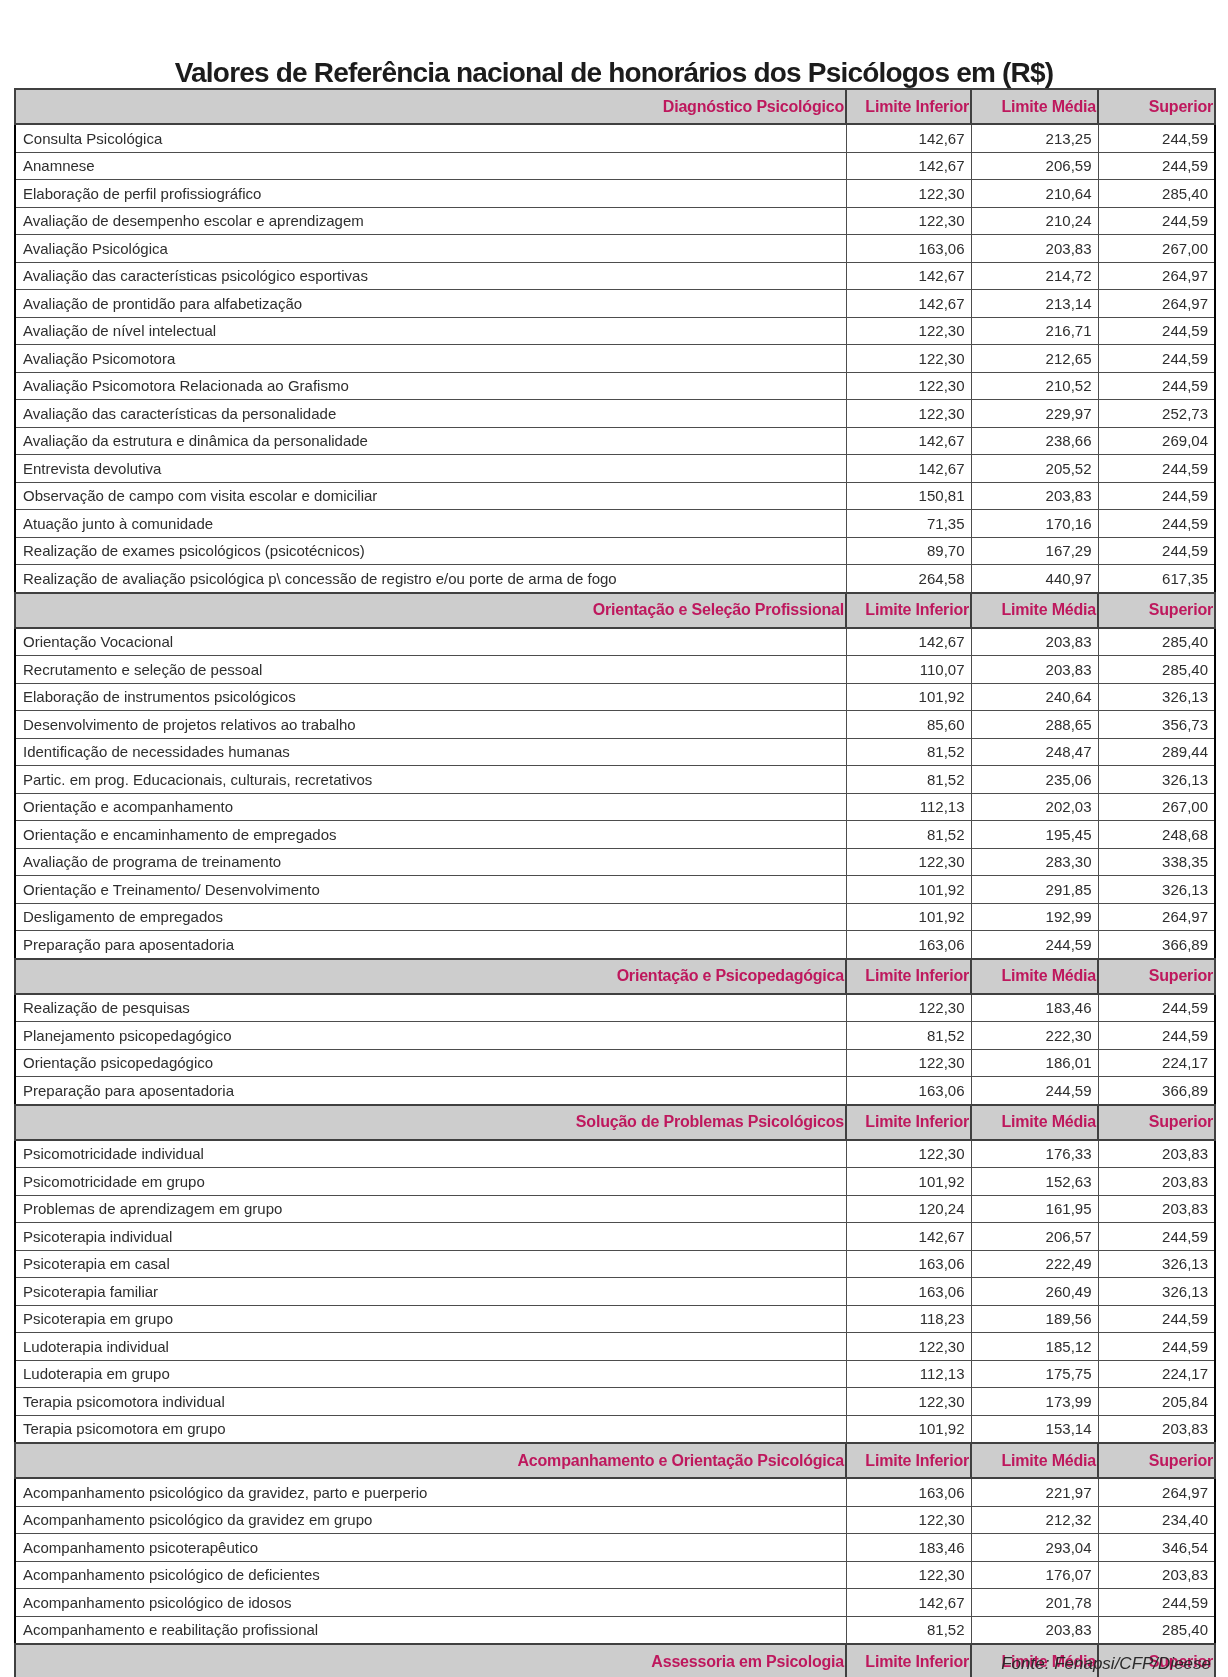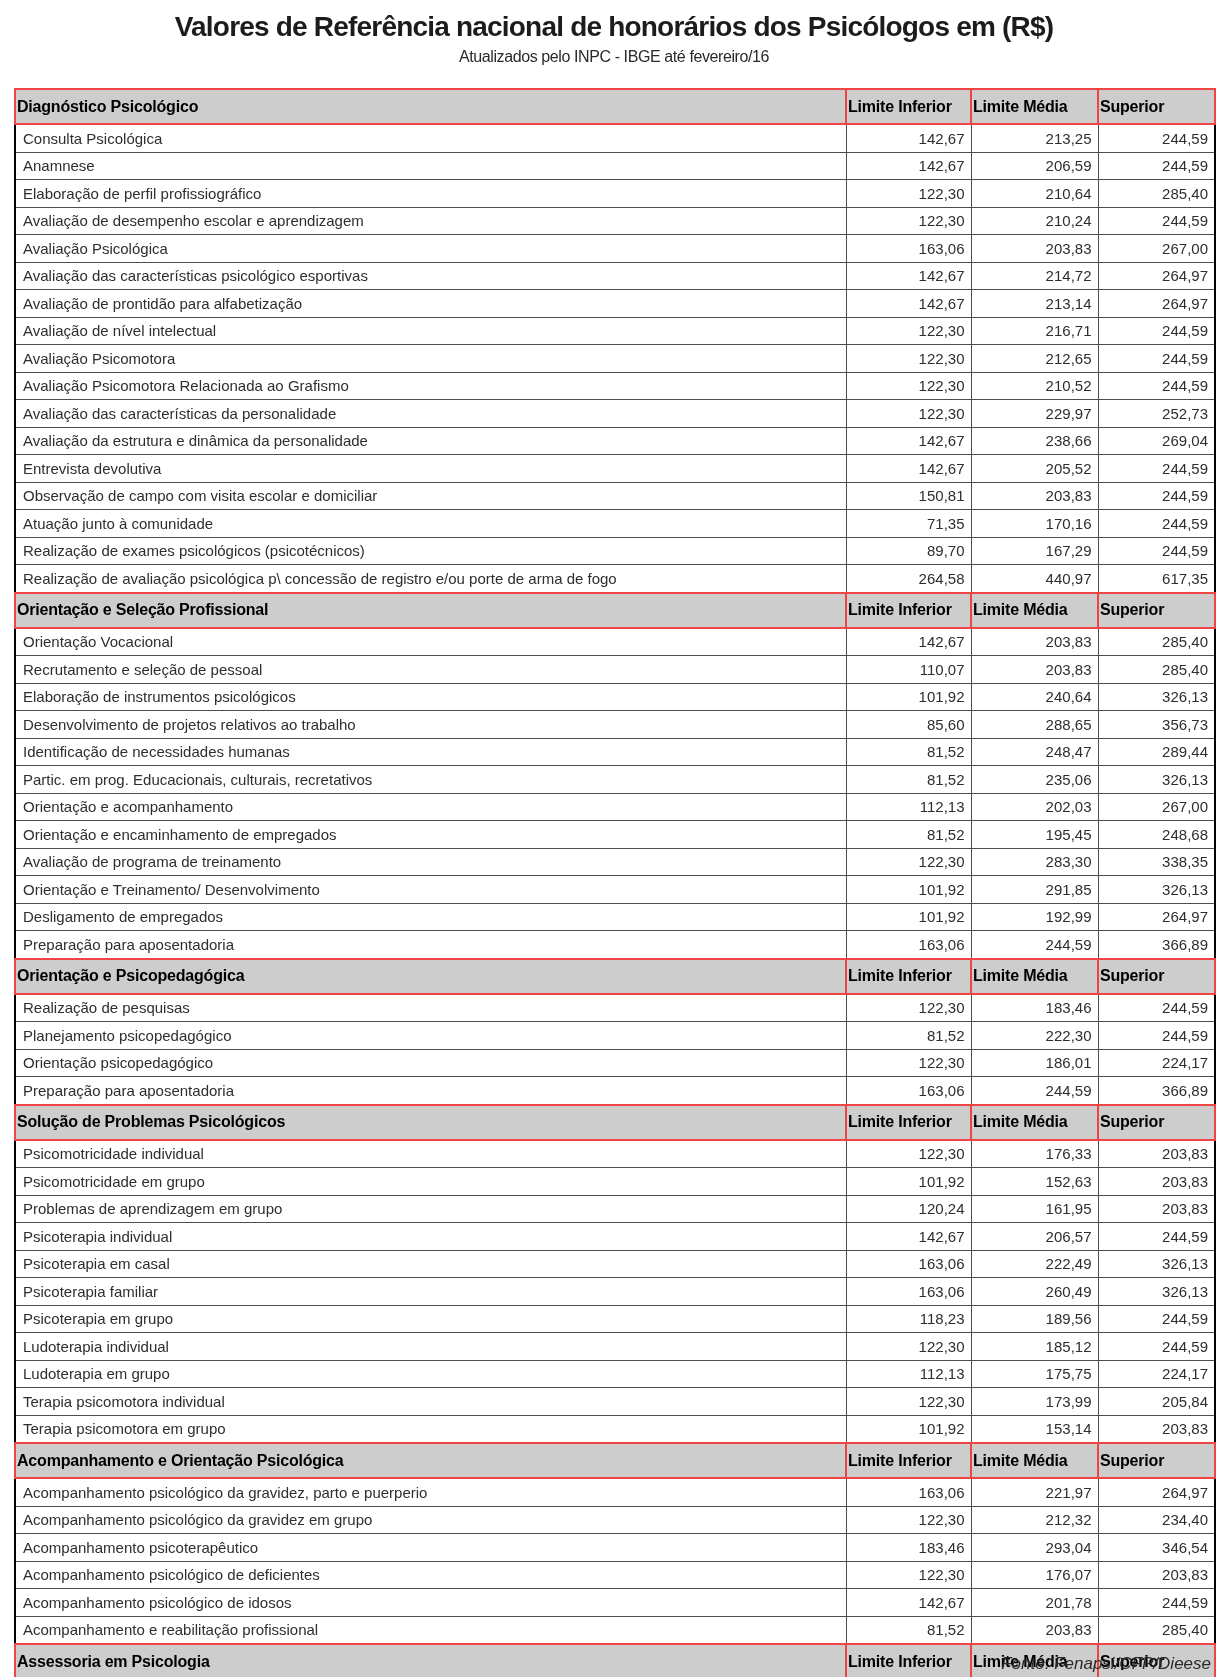--- a/index.html
+++ b/index.html
@@ -11,20 +11,21 @@
   .page {
     position: relative;
     width: 1228px;
     height: 1677px;
     background: #ffffff;
     overflow: hidden;
   }
   .header {
     text-align: center;
     padding-top: 12px;
+    margin-top: 46px;
   }
   .title {
     font-size: 28px;
     font-weight: bold;
     color: #1c1c1c;
     letter-spacing: -0.8px;
     line-height: 1.1;
   }
   .subtitle {
     font-size: 16px;
@@ -41,26 +42,26 @@
     table-layout: fixed;
     border: 2px solid #000000;
   }
   table.fees td {
     overflow: hidden;
     white-space: nowrap;
     border: 1px solid #4d4d4d;
   }
   tr.sec td {
     background: #cdcdcd;
-    color: #000000;
+    color: #be185d;
     font-weight: bold;
     font-size: 16px;
-    text-align: left;
+    text-align: right;
     height: 31px;
-    border: 2px solid #ef4444;
+    border: 2px solid #404040;
     letter-spacing: -0.2px;
   }
   tr.data td {
     height: 24.5px;
     font-size: 15px;
     color: #2e2e2e;
     background: #ffffff;
   }
   tr.data td.lbl {
     text-align: left;

